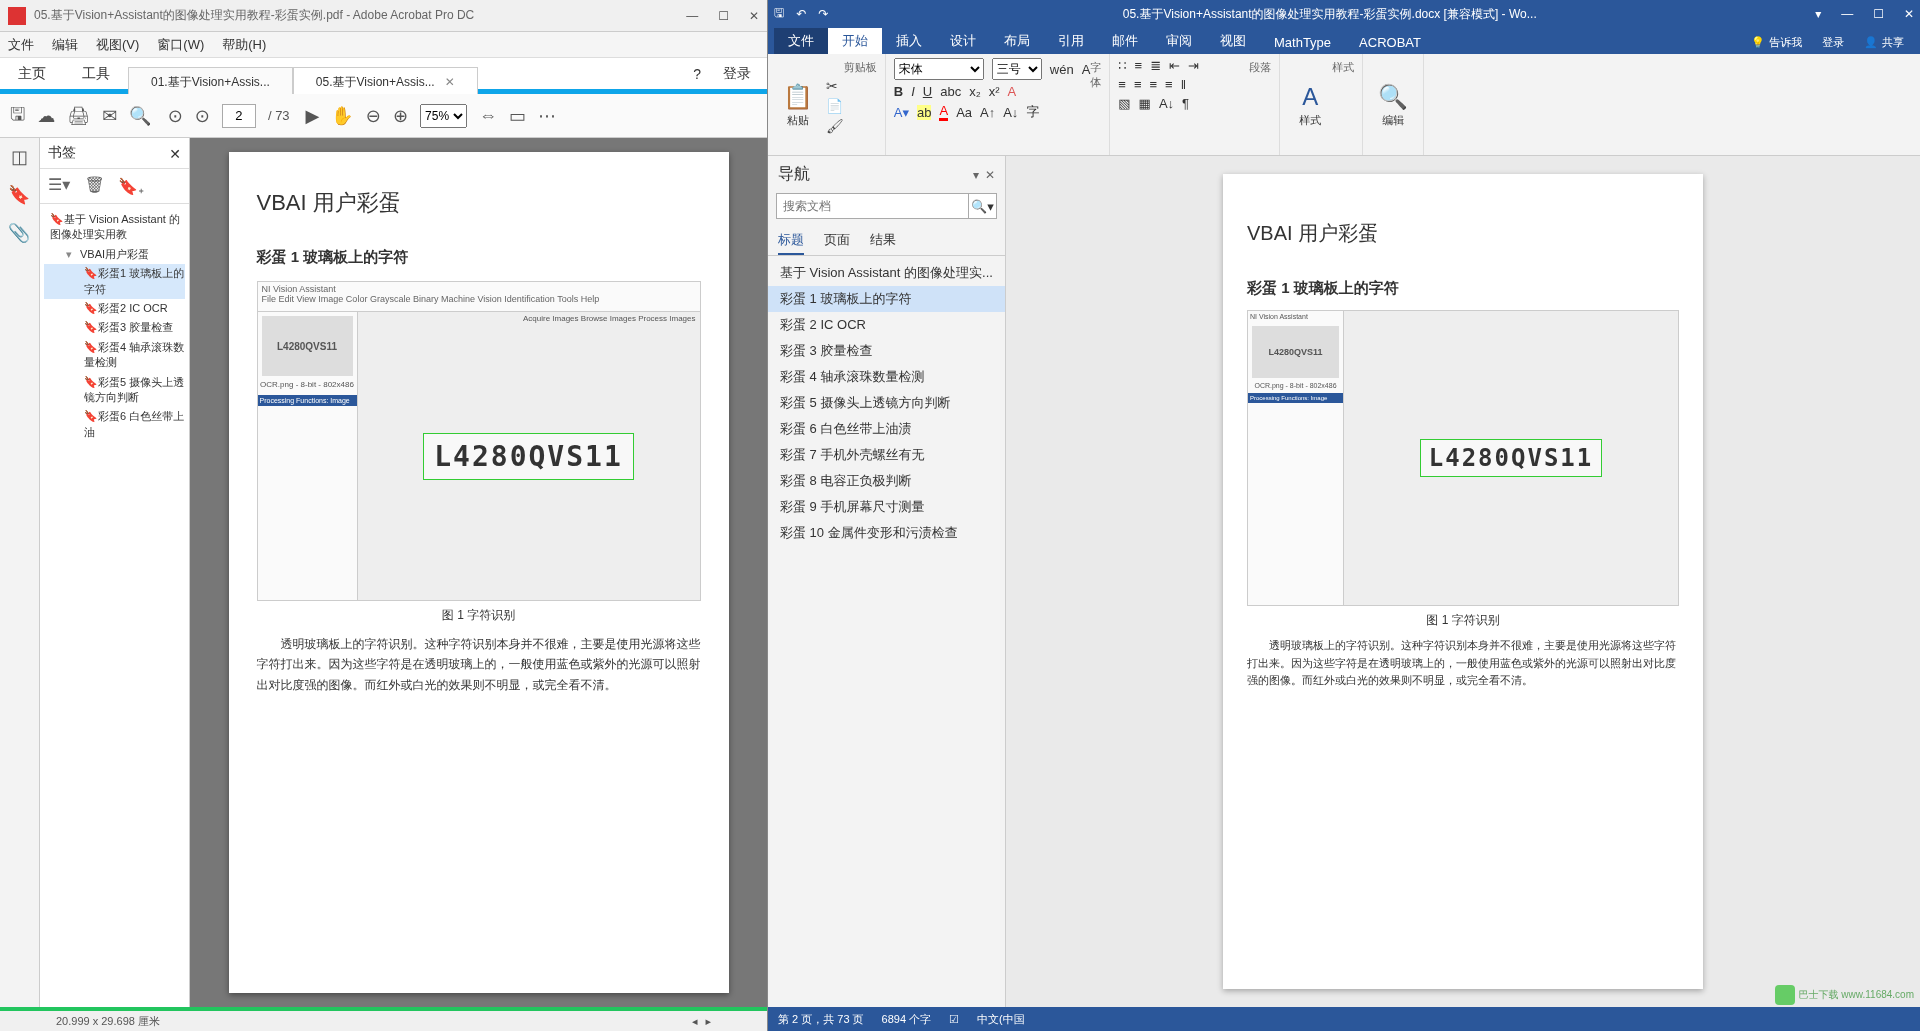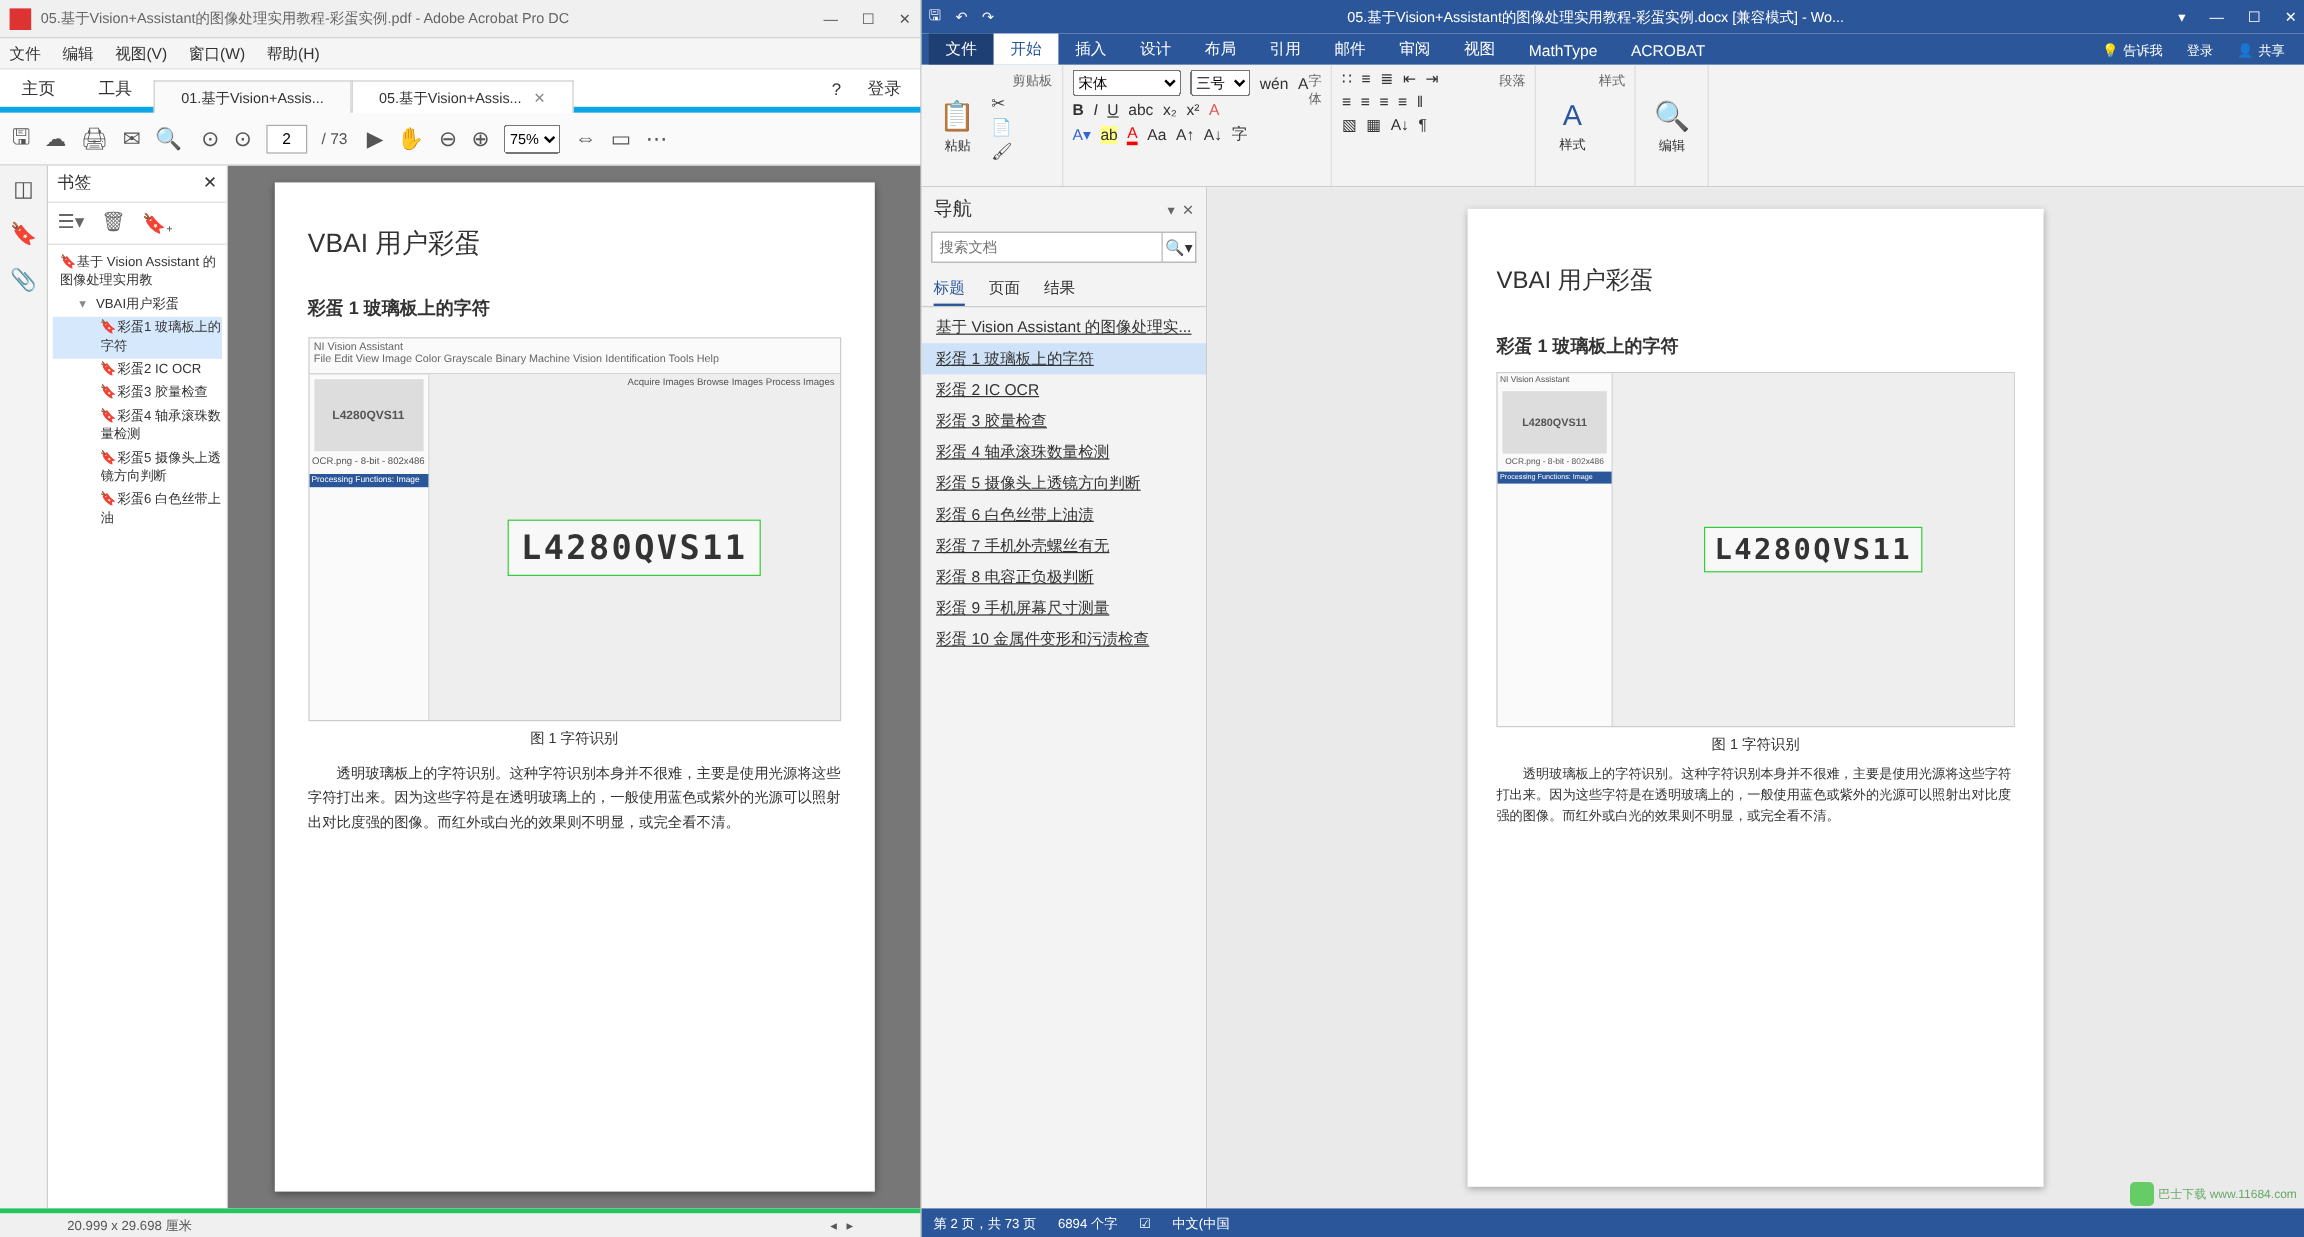--- a/index.html
+++ b/index.html
@@ -26,21 +26,21 @@
 .ac-toolbar { height: 44px; background: #fafafa; border-bottom: 1px solid #ccc; display: flex; align-items: center; padding: 0 10px; gap: 16px; color: #555; font-size: 18px; }
 .ac-toolbar .grp { display: flex; gap: 12px; align-items: center; }
 .ac-toolbar .pagein { width: 34px; height: 24px; text-align: center; border: 1px solid #aaa; font-size: 13px; }
 .ac-toolbar select { height: 24px; font-size: 12px; }
 
 .ac-body { flex: 1; display: flex; overflow: hidden; }
 .ac-leftbar { width: 40px; background: #f3f3f3; border-right: 1px solid #ccc; display: flex; flex-direction: column; align-items: center; padding-top: 8px; gap: 16px; font-size: 18px; color: #555; }
 .ac-leftbar .sel { color: #2a7de1; }
 
 .ac-bookmarks { width: 150px; background: #fff; border-right: 1px solid #ccc; display: flex; flex-direction: column; }
-.ac-bm-head { display: flex; justify-content: space-between; align-items: flex-start; padding: 6px 8px; font-size: 14px; border-bottom: 1px solid #ddd; }
+.ac-bm-head { display: flex; justify-content: space-between; align-items: flex-end; padding: 6px 8px; font-size: 14px; border-bottom: 1px solid #ddd; }
 .ac-bm-tools { display: flex; gap: 14px; padding: 6px 8px; font-size: 16px; color: #666; border-bottom: 1px solid #ddd; }
 .ac-bm-tree { flex: 1; overflow-y: auto; padding: 6px 4px; font-size: 11px; line-height: 1.4; }
 .ac-bm-tree .bm { padding: 2px 0 2px 22px; position: relative; }
 .ac-bm-tree .bm.l1 { padding-left: 6px; }
 .ac-bm-tree .bm.l2 { padding-left: 22px; }
 .ac-bm-tree .bm.l3 { padding-left: 40px; }
 .ac-bm-tree .bm .ic { display: inline-block; width: 14px; color: #888; }
 .ac-bm-tree .bm.sel { background: #d6e8fb; }
 
 .ac-page { flex: 1; background: #777; display: flex; justify-content: center; overflow: auto; position: relative; }
@@ -89,21 +89,21 @@
 .wd-nav .nav-head { display: flex; justify-content: space-between; align-items: center; padding: 8px 10px; font-size: 16px; }
 .wd-nav .nav-head .ctl { display: flex; gap: 6px; font-size: 12px; color: #666; }
 .wd-nav .nav-search { margin: 0 8px 8px; display: flex; }
 .wd-nav .nav-search input { flex: 1; height: 26px; padding: 0 6px; border: 1px solid #aaa; font-size: 12px; }
 .wd-nav .nav-search .sbtn { width: 28px; border: 1px solid #aaa; border-left: none; background: #fff; display: flex; align-items: center; justify-content: center; }
 .wd-nav .nav-tabs { display: flex; padding: 0 10px; gap: 20px; font-size: 13px; border-bottom: 1px solid #ccc; }
 .wd-nav .nav-tabs .nt { padding: 4px 0; }
 .wd-nav .nav-tabs .nt.active { color: #2b579a; border-bottom: 2px solid #2b579a; }
 .wd-nav .nav-list { flex: 1; overflow-y: auto; font-size: 13px; padding: 4px 0; }
 .wd-nav .nav-list .ni { padding: 4px 12px; white-space: nowrap; overflow: hidden; text-overflow: ellipsis; }
-.wd-nav .nav-list .ni.l2 { padding-left: 12px; text-decoration: underline; }
+.wd-nav .nav-list .ni.l2 { padding-left: 12px; }
 .wd-nav .nav-list .ni.sel { background: #cfe2f8; }
 
 .wd-page { flex: 1; background: #eaeaea; overflow: auto; display: flex; justify-content: center; }
 .wd-paper { width: 480px; background: #fff; margin: 18px 0; box-shadow: 0 2px 6px rgba(0,0,0,.3); padding: 46px 24px 24px; font-size: 13px; }
 .wd-paper h1 { font-size: 20px; font-weight: normal; margin-bottom: 32px; }
 .wd-paper h2 { font-size: 15px; font-weight: bold; margin-bottom: 12px; }
 .wd-paper .fig { border: 1px solid #ccc; background: #fafafa; height: 296px; margin-bottom: 6px; display:flex; }
 .wd-paper .fig .fl { width: 96px; border-right:1px solid #ccc; font-size:7px; color:#555; }
 .wd-paper .fig .fl .strip { height:52px; background:#ddd; margin:4px; display:flex; align-items:center; justify-content:center; font-weight:bold; font-size:9px; }
 .wd-paper .fig .fr { flex:1; display:flex; align-items:center; justify-content:center; background:#eee; }

